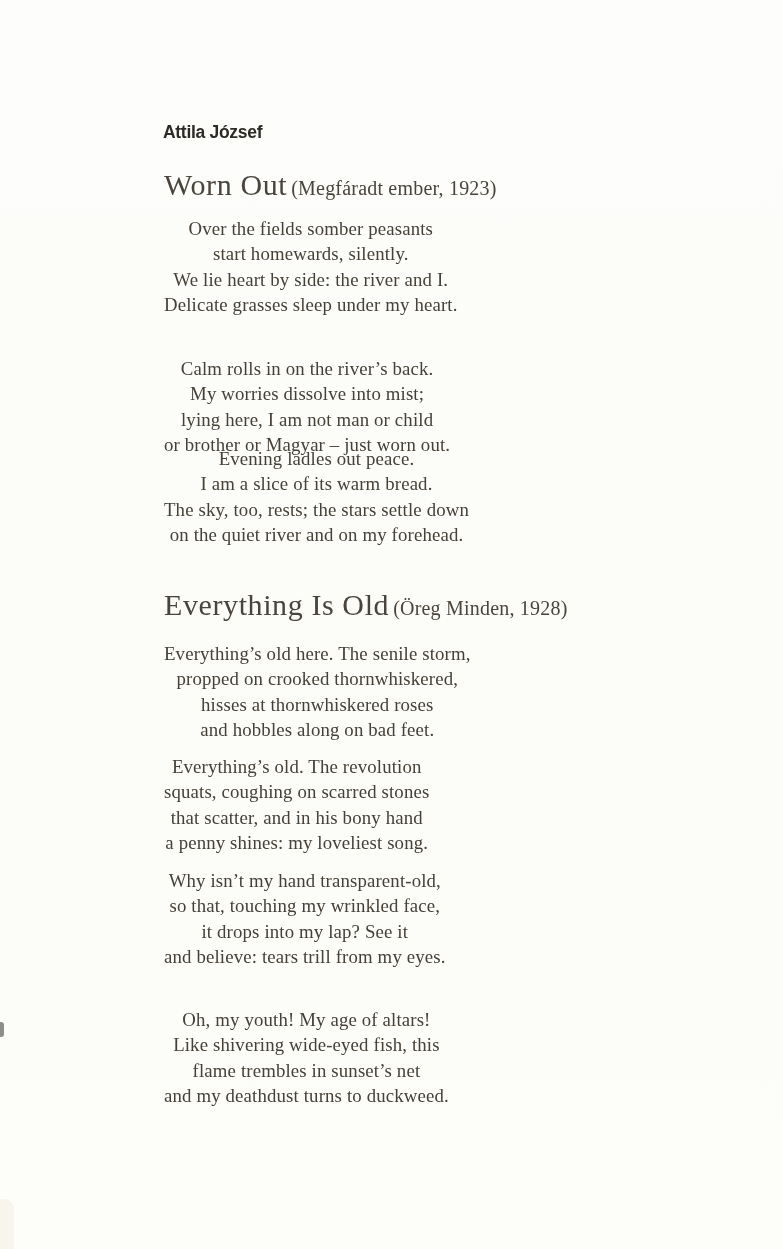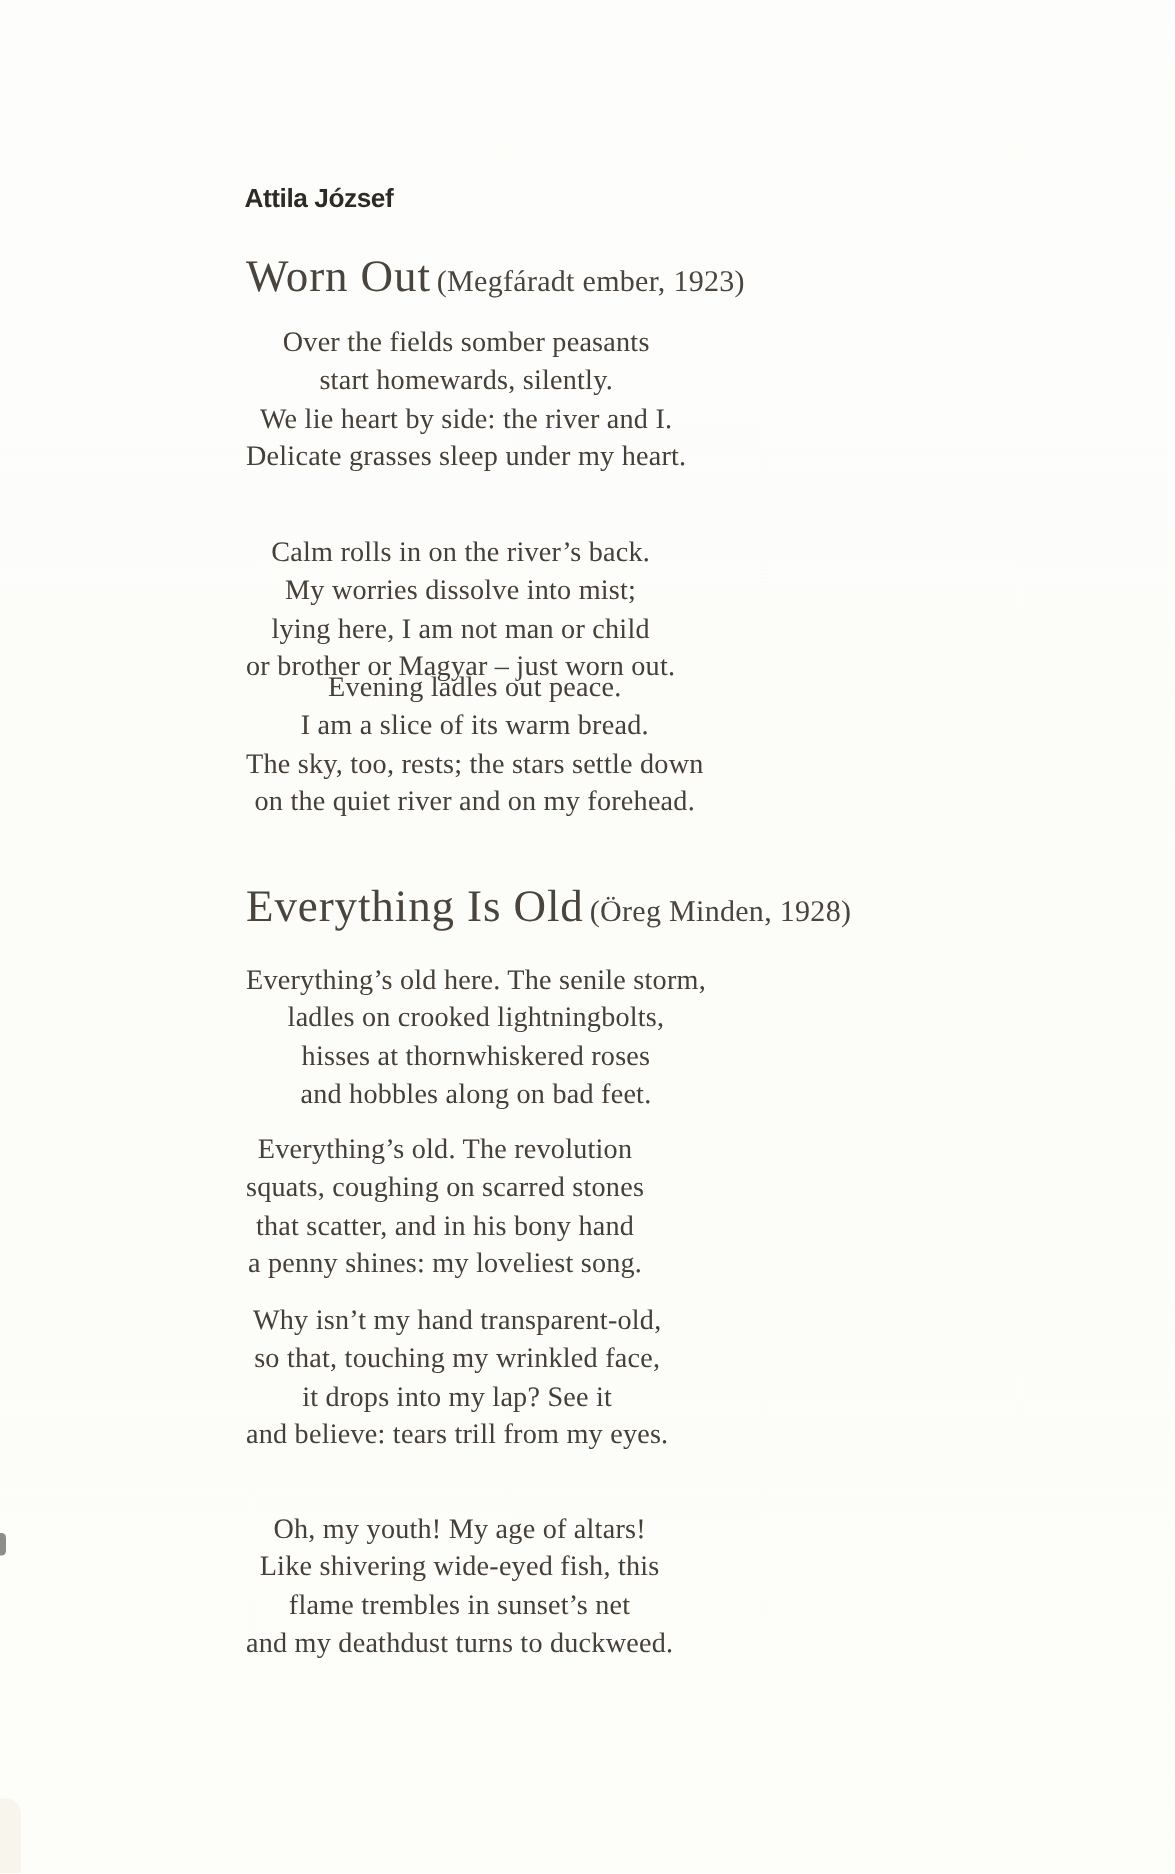--- a/index.html
+++ b/index.html
@@ -124,21 +124,21 @@
     <div>on the quiet river and on my forehead.</div>
   </div>
 
   <div class="poem-heading heading-2">
     <span class="poem-title">Everything Is Old</span>
     <span class="poem-subtitle">(Öreg Minden, 1928)</span>
   </div>
 
   <div class="stanza st-2-1">
     <div>Everything’s old here. The senile storm,</div>
-    <div>ladles on crooked lightningbolts,</div>
+    <div>propped on crooked thornwhiskered,</div>
     <div>hisses at thornwhiskered roses</div>
     <div>and hobbles along on bad feet.</div>
   </div>
 
   <div class="stanza st-2-2">
     <div>Everything’s old. The revolution</div>
     <div>squats, coughing on scarred stones</div>
     <div>that scatter, and in his bony hand</div>
     <div>a penny shines: my loveliest song.</div>
   </div>

